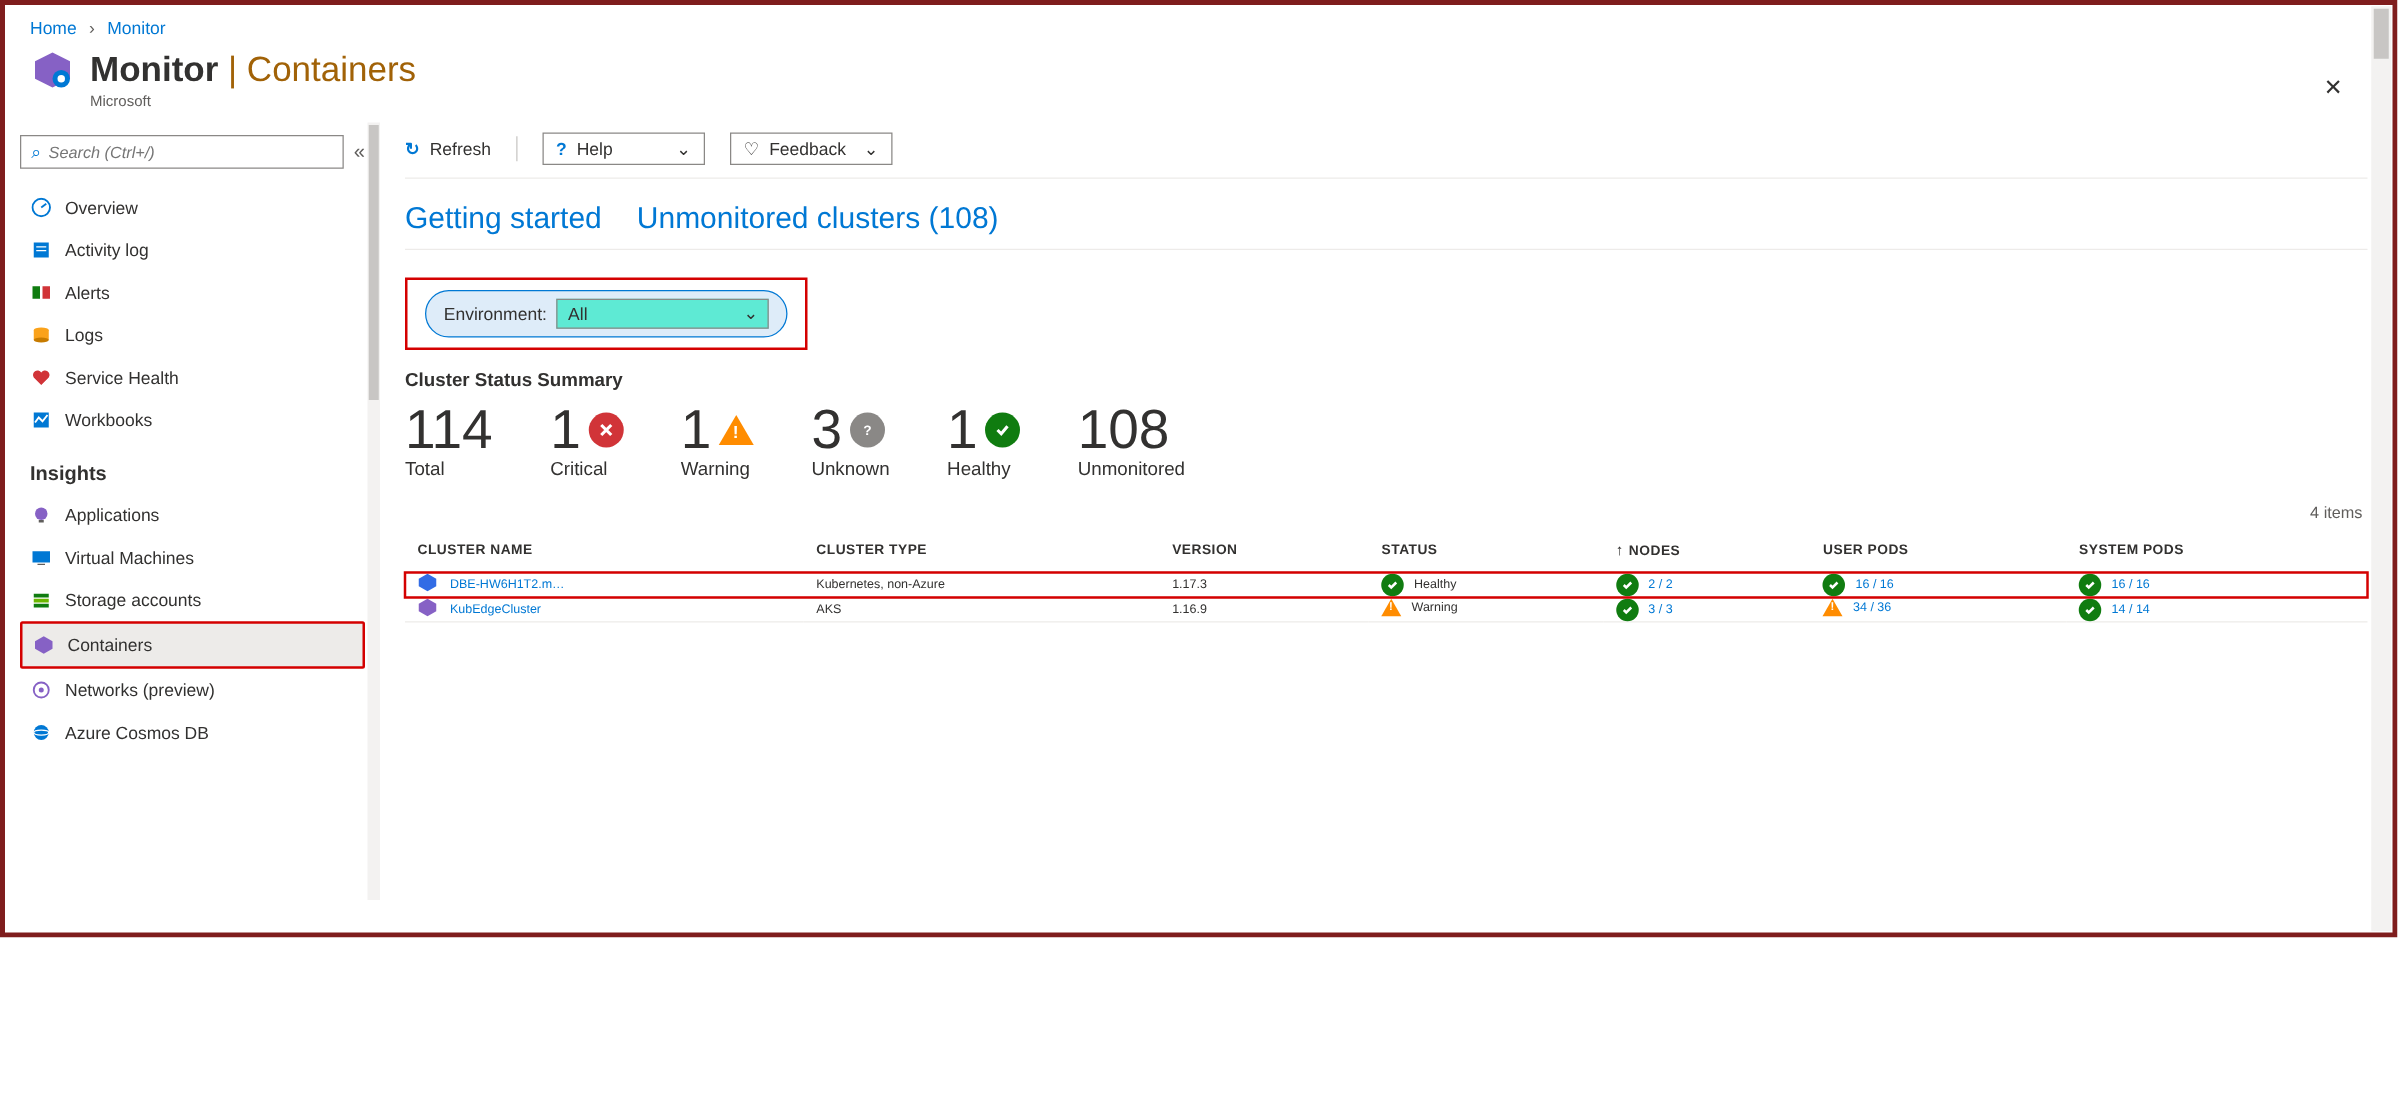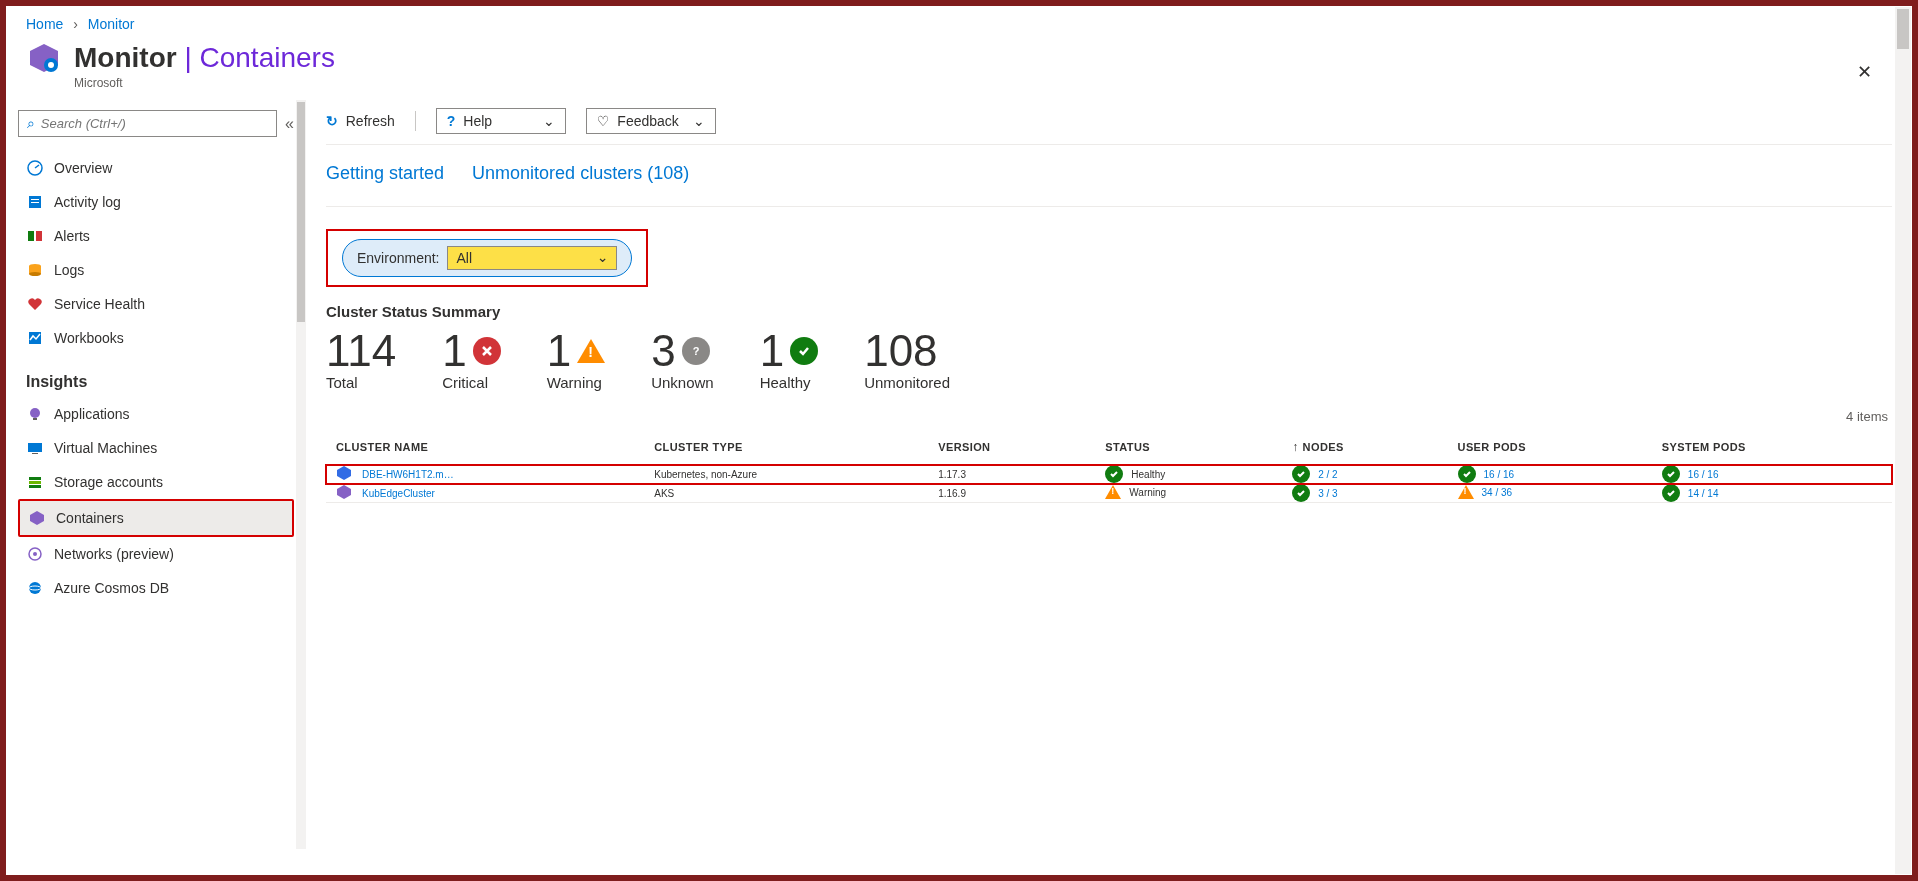--- a/index.html
+++ b/index.html
@@ -1,28 +1,28 @@
 <!DOCTYPE html>
 <html><head>
 <meta charset="utf-8">
 <style>
   * { box-sizing: border-box; margin: 0; padding: 0; }
   body { font-family: "Segoe UI", Arial, sans-serif; font-size: 14px; color: #323130; background: #fff; }
-  .frame { border: 6px solid #7f1d1d; width: 1918px; height: 881px; position: relative; overflow: hidden; }
+  .frame { border: 4px solid #7f1d1d; width: 1918px; height: 750px; position: relative; overflow: hidden; }
   .scrollbar-right { position: absolute; right: 1px; top: 1px; bottom: 1px; width: 16px; background: #f3f2f1; }
   .scrollbar-thumb { position: absolute; left: 2px; right: 2px; top: 2px; height: 40px; background: #c8c6c4; }
 
   .breadcrumb { padding: 10px 20px 0 20px; font-size: 14px; }
   .breadcrumb a { color: #0078d4; text-decoration: none; }
   .breadcrumb .sep { margin: 0 6px; color: #605e5c; }
 
   .header-row { display: flex; align-items: center; padding: 8px 20px 6px 20px; }
   .monitor-icon { width: 36px; height: 36px; margin-right: 12px; display:inline-flex; align-items:center; justify-content:center;}
   .page-title { font-size: 28px; font-weight: 600; }
-  .page-title .thin { font-weight: 300; color: #6d28d9; }
+  .page-title .thin { font-weight: 300; color: #a16207; }
   .page-subtitle { font-size: 12px; color: #605e5c; margin-left: 68px; margin-top:-6px; padding-bottom:10px;}
   .close-x { position: absolute; right: 40px; top: 55px; cursor: pointer; font-size: 18px; }
 
   .body-row { display: flex; height: calc(100% - 120px); }
   .sidebar { width: 300px; padding: 10px 12px; position: relative; border-right: 0; }
   .sidebar-scroll { position: absolute; right: 0; top: 0; bottom: 0; width: 10px; background: #f3f2f1;}
   .sidebar-scroll-thumb { position:absolute; left:1px; right:1px; top:2px; height:220px; background:#c8c6c4;}
   .search-wrap { display:flex; align-items:center; gap:8px; margin-bottom: 14px;}
   .search-box { display: flex; align-items: center; border: 1px solid #8a8886; padding: 4px 8px; width: 260px; background:#fff;}
   .search-box input { border: none; outline: none; width: 100%; font-size: 13px; color:#000000; font-style: italic;}
@@ -34,26 +34,26 @@
   .section-label { font-weight: 600; font-size: 16px; padding: 18px 8px 6px 8px; }
 
   .red-highlight { border: 2px solid #d40000; }
 
   .main { flex: 1; padding: 0 20px; overflow: hidden; }
   .toolbar { display: flex; align-items: center; gap: 20px; padding: 8px 0 10px 0; border-bottom: 1px solid #edebe9; }
   .tool-btn { display: inline-flex; align-items: center; gap: 8px; font-size: 14px; cursor:pointer; }
   .tool-divider { width:1px; height:20px; background:#c8c6c4;}
   .dd-box { display: inline-flex; align-items: center; border: 1px solid #8a8886; padding: 4px 10px; gap: 10px; min-width: 130px; justify-content: space-between; cursor:pointer;}
 
-  .tabs { display: flex; gap: 28px; padding: 18px 0 12px 0; font-size: 18px; border-bottom: 1px solid #edebe9; }
+  .tabs { display: flex; gap: 28px; padding: 18px 0 0 0; font-size: 24px; border-bottom: 1px solid #edebe9; }
   .tab { padding-bottom: 10px; color: #0078d4; cursor:pointer; }
   .tab.active { color: #323130; font-weight: 600; border-bottom: 3px solid #0078d4; }
 
   .pill-filter { display:inline-flex; align-items:center; border:1px solid #0078d4; border-radius: 20px; padding: 6px 14px; background: #deecf9; gap:8px;}
-  .pill-select { border:1px solid #8a8886; background:#fde047; padding:3px 30px 3px 8px; position:relative; min-width:170px; font-size:14px;}
+  .pill-select { border:1px solid #8a8886; background:#5eead4; padding:3px 30px 3px 8px; position:relative; min-width:170px; font-size:14px;}
   .pill-select::after { content:"⌄"; position:absolute; right:8px; top:2px; font-size:14px;}
 
   .filters-row { padding: 22px 0 10px 0;}
 
   .summary-title { font-size: 15px; font-weight: 700; color:#323130; margin-top: 6px;}
   .summary-row { display:flex; gap: 46px; align-items: flex-end; margin-top: 6px;}
   .stat { display:flex; flex-direction:column; }
   .stat-top { display:flex; align-items:center; gap:6px;}
   .stat-num { font-size: 44px; font-weight: 400; text-align: center;}
   .stat-label { font-size: 15px; color:#323130; margin-top:-2px;}

